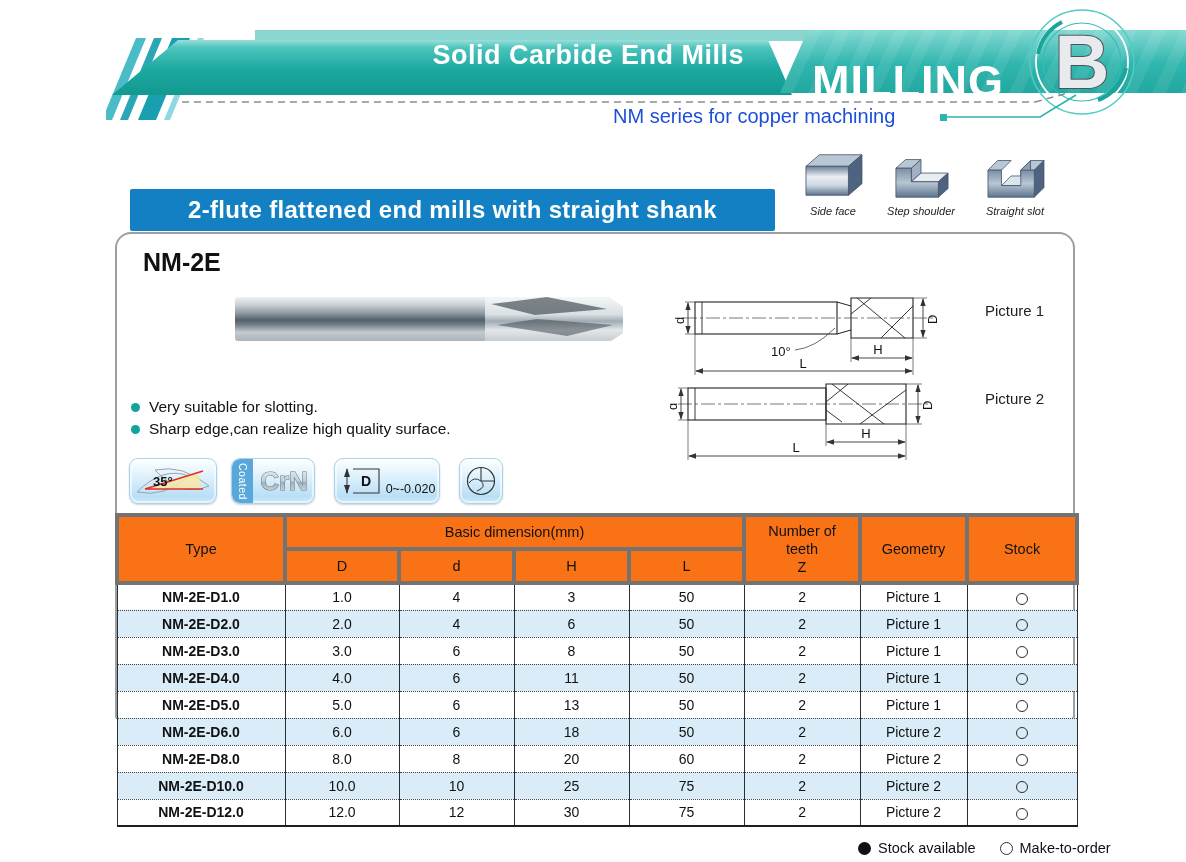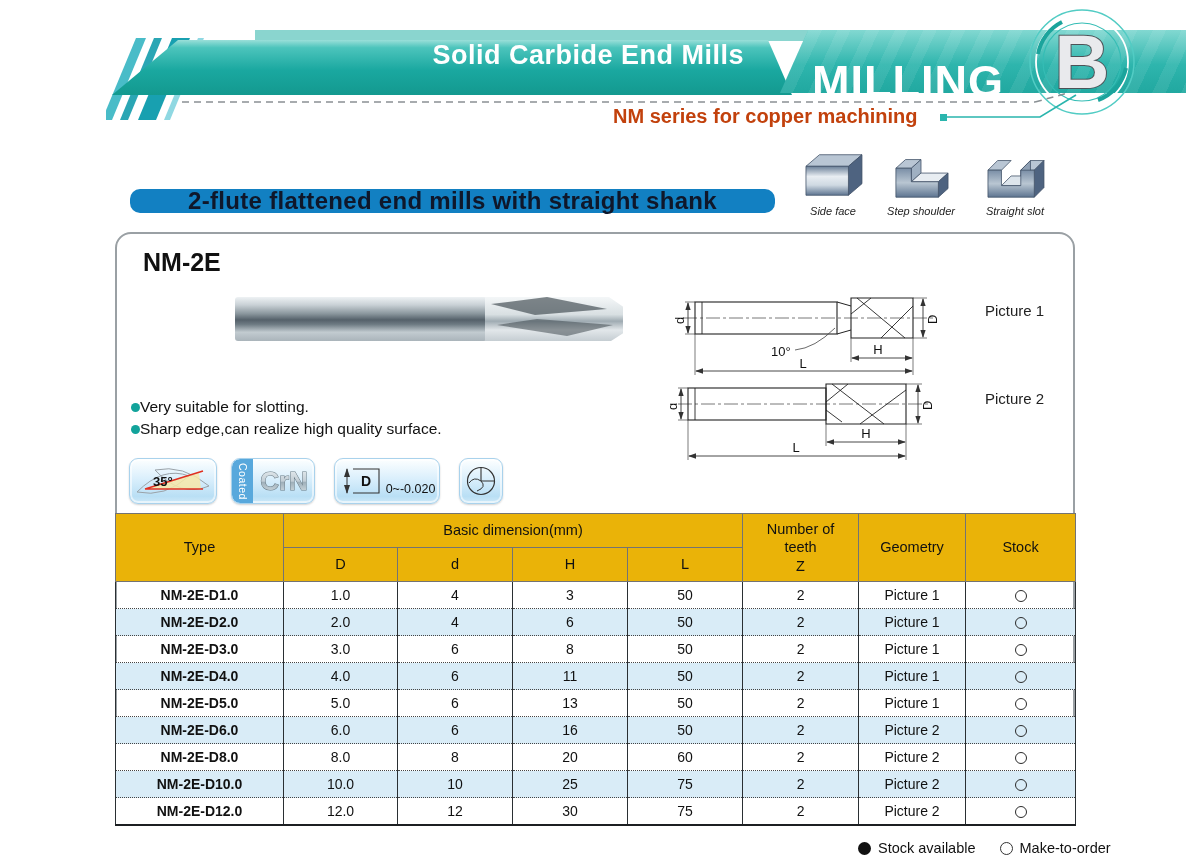--- a/index.html
+++ b/index.html
@@ -16,66 +16,66 @@
   .banner-left .ttl { font-size:27px; font-weight:bold; color:#fff; padding-right:48px; letter-spacing:.5px; }
   .banner-milling { position:absolute; left:780px; top:30px; width:406px; height:63px;
      clip-path:polygon(28px 0, 100% 0, 100% 100%, 0 100%);
      background:
        repeating-linear-gradient(115deg, rgba(255,255,255,.08) 0 12px, rgba(0,0,0,0) 12px 26px),
        linear-gradient(180deg,#82d8d1 0%,#2eb5ad 55%,#21a8a0 100%);
      display:flex; align-items:center; }
   .banner-milling .mil { font-size:45px; font-weight:bold; color:#fff; padding-left:32px; letter-spacing:1px;margin-top:40px; }
   .badge-b { position:absolute; left:1026px; top:6px; width:112px; height:112px; }
   .dash-line { position:absolute; left:180px; top:90px; }
-  .series-note { position:absolute; left:613px; top:105px; font-size:20px; font-weight:bold; color:#c2410c; }
+  .series-note { position:absolute; left:613px; top:105px; font-size:20px; font-weight:normal; color:#1d4ed8; }
   .note-connector { position:absolute; left:938px; top:92px; }
 
   
   .app { position:absolute; top:147px; width:90px; text-align:center; }
   .app svg { display:block; margin:0 auto; }
   .app .lbl { font-size:11px; color:#222; margin-top:2px;font-style:italic; }
   .app1 { left:788px; } .app2 { left:876px; } .app3 { left:970px; }
 
   
-  .blue-banner { position:absolute; left:130px; top:189px; width:645px; height:24px; border-radius:10px;
-     background:#1280c2; color:#0f172a; font-size:24px; font-weight:bold;
+  .blue-banner { position:absolute; left:130px; top:189px; width:645px; height:42px; border-radius:2px;
+     background:#1280c2; color:#ffffff; font-size:24px; font-weight:bold;
      display:flex; align-items:center; justify-content:center; letter-spacing:.3px; }
 
   
   .content-box { position:absolute; left:115px; top:232px; width:960px; height:488px;
      border:2px solid #9aa0a4; border-radius:16px 16px 4px 4px; }
   .model { position:absolute; left:26px; top:14px; font-size:25px; font-weight:bold; color:#111; }
   .photo { position:absolute; left:118px; top:60px; }
   .draw1 { position:absolute; left:558px; top:44px; }
   .draw2 { position:absolute; left:553px; top:136px; }
   .cap { position:absolute; font-size:15px; color:#222; }
   .cap1 { left:868px; top:68px; }
   .cap2 { left:868px; top:156px; }
   .features { position:absolute; left:14px; top:162px; }
-  .feat { display:flex; align-items:center; font-size:15.5px; color:#111; height:22px; }
+  .feat { display:flex; align-items:center; gap:9px; font-size:15.5px; color:#111; height:22px; }
   .feat .dot-teal { width:9px; height:9px; border-radius:50%; background:#12a39b; flex:0 0 auto; }
 
   
   .fbadge { position:absolute; top:224px; height:46px; border-radius:9px;
      background:linear-gradient(180deg,#fdffff,#daeffc 45%,#b9dff5 85%,#cfe9f8);
      border:1px solid #a9d2ec; box-shadow:inset 0 0 0 2px rgba(255,255,255,.55), 0 1px 2px rgba(0,0,0,.18);
      display:flex; align-items:center; justify-content:center; overflow:hidden; }
   .fb1 { left:12px; width:88px; }
   .fb2 { left:114px; width:84px; padding-left:21px; }
   .fb3 { left:217px; width:106px; gap:3px; }
   .fb4 { left:342px; width:44px; }
   .coated-strip { position:absolute; left:0; top:0; bottom:0; width:21px; background:#58a8dc;
      border-radius:8px 0 0 8px; color:#fff; font-size:10.5px; writing-mode:vertical-rl;
      display:flex; align-items:center; justify-content:center; letter-spacing:.5px; }
   .tol-text { font-size:12.5px; color:#111;margin-top:16px; }
 
   
   .spec-table { position:absolute; left:-2px; top:279px; width:960px; border-collapse:collapse;
      table-layout:fixed; font-size:14px; color:#111; }
-  .spec-table th { background:#eab308; border:1px solid #737373; font-weight:normal; font-size:14.5px;
+  .spec-table th { background:#f97316; border:4px solid #737373; font-weight:normal; font-size:14.5px;
      height:34px; line-height:1.25; }
   .spec-table td { border-left:1px solid #2a2f33; border-right:1px solid #2a2f33;
      border-top:1px dotted #444; text-align:center; height:27px; padding:0; }
   .spec-table tbody tr:first-child td { border-top:1.5px solid #2a2f33; }
   .spec-table tr.alt { background:#d9ecf7; }
   .spec-table td.type-col { font-weight:bold;text-align:center; }
   .spec-table { border:1.5px solid #2a2f33; }
   .spec-table tbody tr:last-child td { border-bottom:2.5px solid #1c1f22; }
   .ring { display:inline-block; width:12px; height:12px; border:1.4px solid #2b2b2b; border-radius:50%;
      vertical-align:middle; background:transparent; }
@@ -400,21 +400,21 @@
             <td>13</td>
             <td>50</td>
             <td>2</td>
             <td>Picture 1</td>
             <td><span class="ring"></span></td>
           </tr>
           <tr class="alt">
             <td class="type-col">NM-2E-D6.0</td>
             <td>6.0</td>
             <td>6</td>
-            <td>16</td>
+            <td>18</td>
             <td>50</td>
             <td>2</td>
             <td>Picture 2</td>
             <td><span class="ring"></span></td>
           </tr>
           <tr>
             <td class="type-col">NM-2E-D8.0</td>
             <td>8.0</td>
             <td>8</td>
             <td>20</td>

